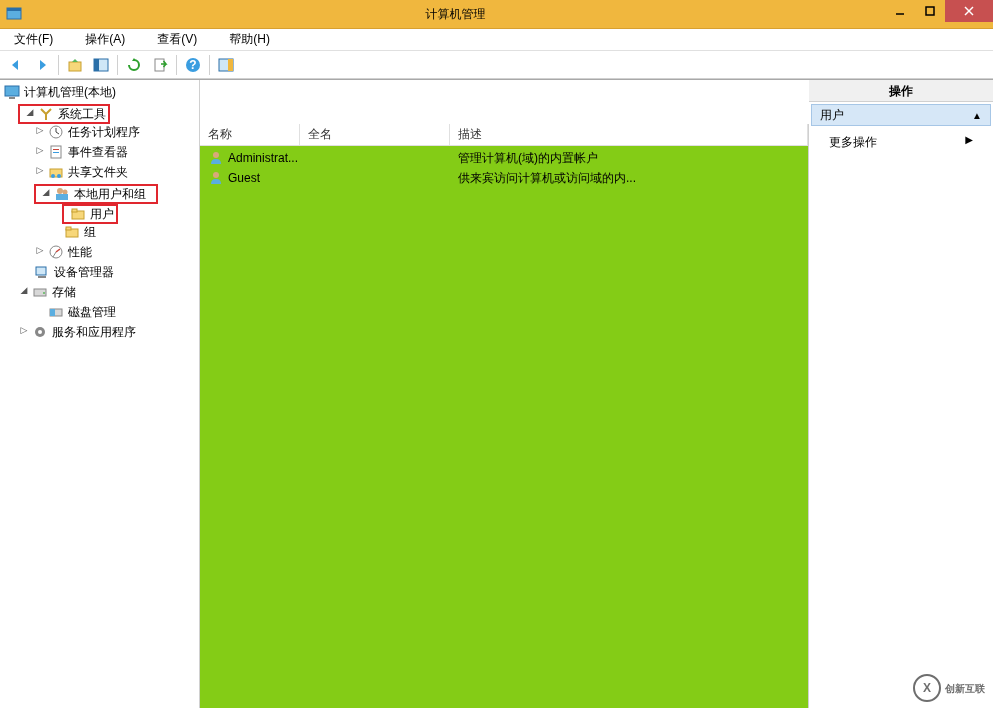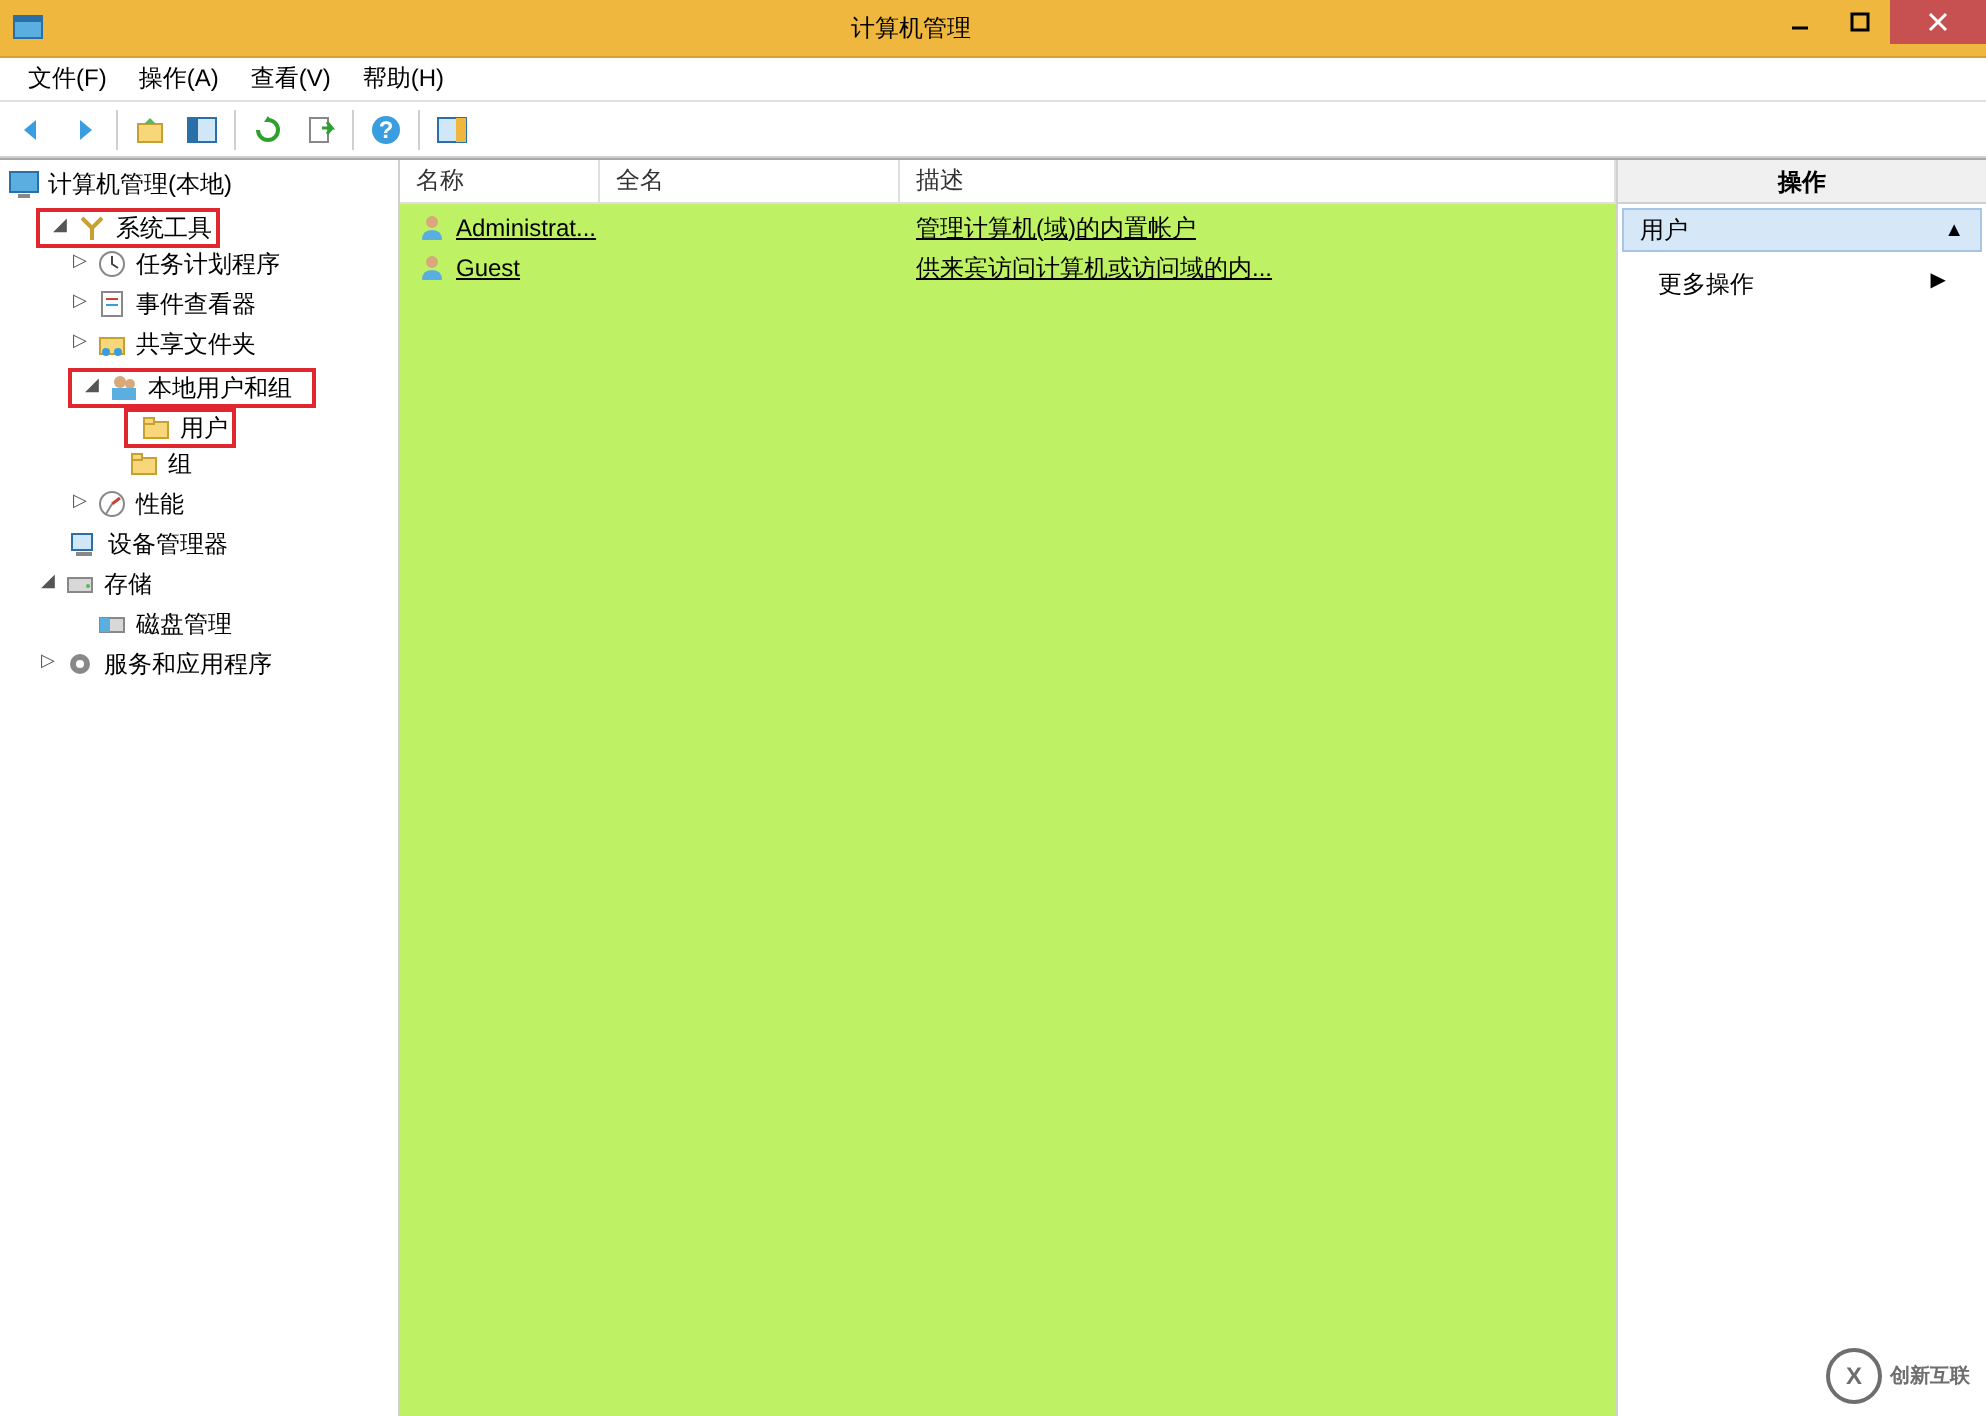--- a/index.html
+++ b/index.html
@@ -3,36 +3,36 @@
 <meta charset="utf-8">
 <style>
 * { box-sizing: border-box; margin: 0; padding: 0; font-family: "Microsoft YaHei", Tahoma, sans-serif; font-size: 12px; }
 body { width: 993px; height: 708px; background: #fff; overflow: hidden; position: relative; }
 .titlebar { height: 29px; background: #f0b73e; display: flex; align-items: center; padding: 0 0 0 6px; border-bottom: 1px solid #d8a030; gap: 28px; }
 .titlebar-icon { width: 16px; height: 16px; margin-right: 4px; }
 .titlebar-title { flex: 1; text-align: center; color: #000; font-size: 12px; }
 .titlebar-btns { display: flex; height: 100%; }
 .titlebar-btn { width: 30px; height: 22px; display: flex; align-items: center; justify-content: center; color: #000; }
 .titlebar-btn.close { width: 48px; height: 22px; background: #c75050; color: #fff; margin-right: 0; }
-.menubar { height: 22px; background: #fff; display: flex; align-items: center; padding: 0 8px; gap: 4px; border-bottom: 1px solid #e0e0e0; }
+.menubar { height: 22px; background: #fff; display: flex; align-items: center; padding: 0 8px; gap: 20px; border-bottom: 1px solid #e0e0e0; }
 .menu-item { padding: 2px 6px; cursor: default; }
 .toolbar { height: 28px; background: #fff; display: flex; align-items: center; padding: 0 4px; gap: 2px; border-bottom: 1px solid #d0d0d0; }
 .tool-btn { width: 24px; height: 24px; display: flex; align-items: center; justify-content: center; border: 1px solid transparent; }
 .tool-sep { width: 1px; height: 20px; background: #d0d0d0; margin: 0 2px; }
 .main { display: flex; height: calc(708px - 29px - 22px - 28px); border-top: 1px solid #a8a8a8; }
 .tree-pane { width: 200px; border-right: 1px solid #d0d0d0; overflow: auto; padding: 4px 0; background: #fff; }
 .tree-node { display: flex; align-items: flex-start; height: 20px; padding-left: 4px; cursor: default; white-space: nowrap; }
 .tree-toggle { width: 12px; height: 12px; display: flex; align-items: center; justify-content: center; font-size: 9px; color: #555; }
 .tree-icon { width: 16px; height: 16px; margin: 0 2px; display: inline-flex; align-items: center; justify-content: center; }
 .tree-label { padding: 0 2px; }
 .hl-red { border: 2px solid #e0262e; }
-.list-pane { flex: 1; border-right: 1px solid #d0d0d0; background: #bef264; }
+.list-pane { flex: 1; border-right: 1px solid #d0d0d0; background: #84cc16; margin-top: 44px; }
 .list-header { height: 22px; display: flex; border-bottom: 1px solid #e0e0e0; background: #fff; }
 .list-header-cell { padding: 3px 8px; border-right: 1px solid #e0e0e0; color: #333; display: flex; align-items: center; }
-.list-body { padding-top: 2px; text-decoration: underline; }
+.list-body { padding-top: 2px; }
 .list-row { display: flex; height: 20px; align-items: center; }
 .list-cell { padding: 0 8px; display: flex; align-items: center; overflow: hidden; white-space: nowrap; text-overflow: ellipsis; }
 .list-cell .icon { width: 16px; height: 16px; margin-right: 4px; }
 .actions-pane { width: 184px; background: #fff; }
 .actions-header { height: 22px; background: #f0f0f0; border-bottom: 1px solid #d0d0d0; padding: 3px 8px; font-weight: bold; text-align: center; }
 .actions-section { height: 22px; background: #d6e7f7; border: 1px solid #a6c6e6; margin: 2px; padding: 3px 8px; display: flex; align-items: center; }
 .actions-section-arrow { margin-left: auto; font-size: 10px; }
 .actions-item { padding: 6px 20px; display: flex; }
 .actions-item-arrow { margin-left: auto; font-size: 10px; }
 .watermark { position: absolute; right: 8px; bottom: 6px; display: flex; align-items: center; opacity: 0.85; gap: 4px; z-index: 100; }

